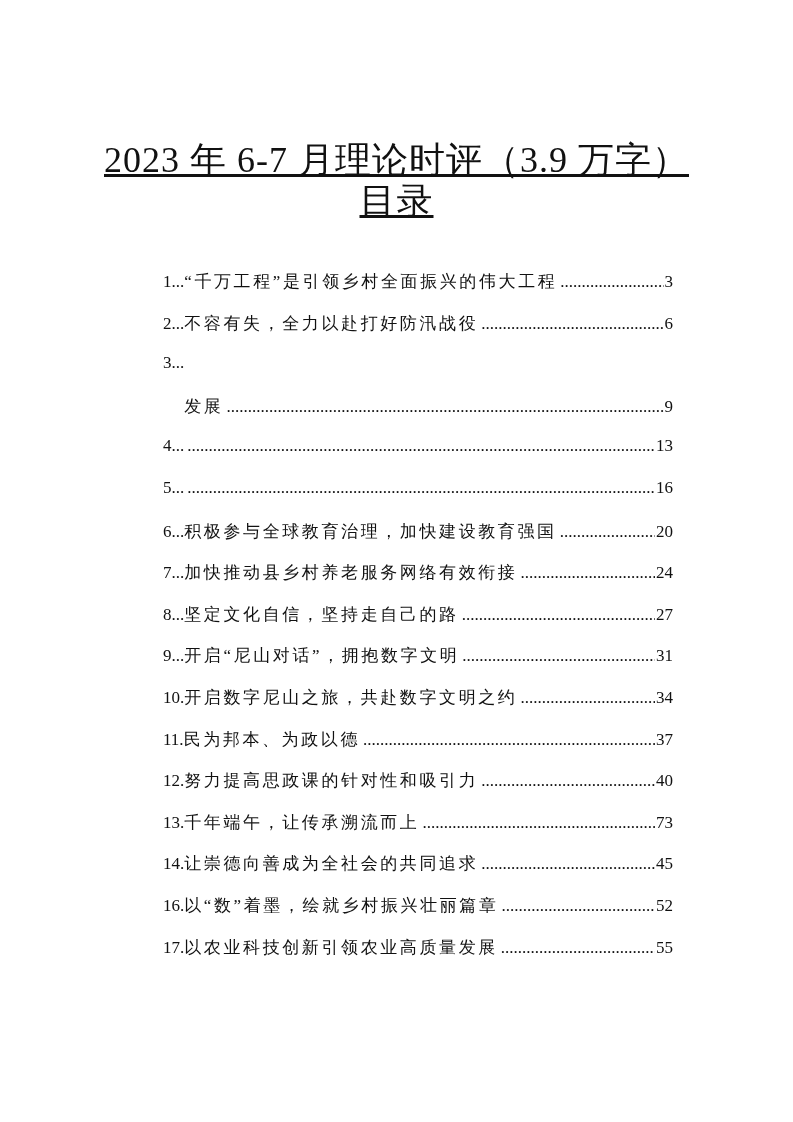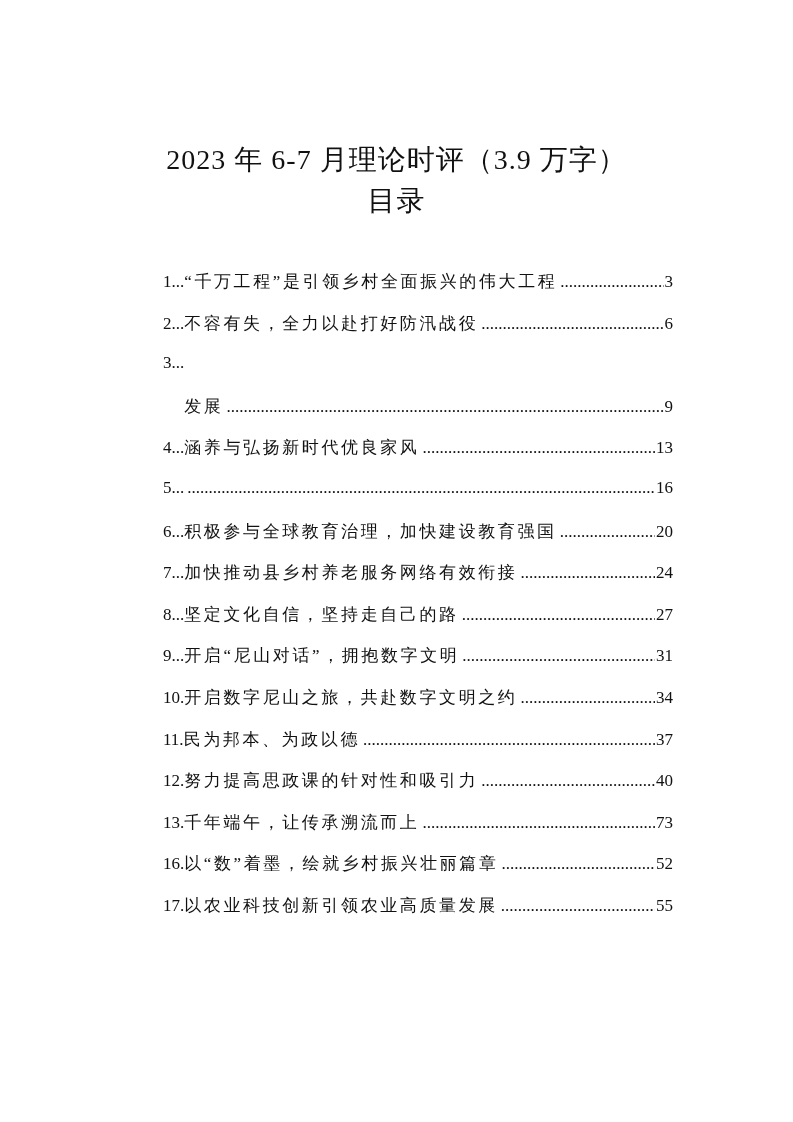--- a/index.html
+++ b/index.html
@@ -1,19 +1,19 @@
 <!DOCTYPE html>
 <html><head>
 <meta charset="utf-8">
 <style>
   html, body { margin: 0; padding: 0; background: #ffffff; }
   body { width: 793px; height: 1122px; position: relative; overflow: hidden;
          font-family: "Liberation Serif", "DejaVu Serif", serif; color: #111; }
   .title { position: absolute; left: 0; width: 793px; text-align: center;
-           font-size: 28px; letter-spacing: 1px; line-height: 34px; }
+           font-size: 36px; letter-spacing: 1px; line-height: 34px; text-decoration: underline; }
   .t1 { top: 143px; }
   .t2 { top: 184px; }
   .toc { position: absolute; left: 163px; width: 510px; top: 270px; }
   .row { display: flex; align-items: baseline; height: 41.6px; font-size: 17px;
          letter-spacing: 2.6px; white-space: nowrap; }
   .row .num { letter-spacing: 0; }
   .row .text { overflow: hidden; }
   .row .dots { flex: 1; overflow: hidden; letter-spacing: 0; margin: 0 1px 0 3px; }
   .row .dots::before { content: "......................................................................................................................................................................................"; }
   .row .page { letter-spacing: 0; }
@@ -43,21 +43,20 @@
     <span class="num">3...</span>
   </div>
   <div class="row cont">
     <span class="num">3...</span>
     <span class="text">发展</span>
     <span class="dots"></span>
     <span class="page">9</span>
   </div>
   <div class="row">
     <span class="num">4...</span>
-    <span class="text">涵养与弘扬新时代优良家风</span>
     <span class="dots"></span>
     <span class="page">13</span>
   </div>
   <div class="row">
     <span class="num">5...</span>
     <span class="dots"></span>
     <span class="page">16</span>
   </div>
   <div class="row">
     <span class="num">6...</span>
@@ -101,20 +100,26 @@
     <span class="dots"></span>
     <span class="page">40</span>
   </div>
   <div class="row">
     <span class="num">13.</span>
     <span class="text">千年端午，让传承溯流而上</span>
     <span class="dots"></span>
     <span class="page">73</span>
   </div>
   <div class="row">
+    <span class="num">14.</span>
+    <span class="text">让崇德向善成为全社会的共同追求</span>
+    <span class="dots"></span>
+    <span class="page">45</span>
+  </div>
+  <div class="row">
     <span class="num">16.</span>
     <span class="text">以“数”着墨，绘就乡村振兴壮丽篇章</span>
     <span class="dots"></span>
     <span class="page">52</span>
   </div>
   <div class="row">
     <span class="num">17.</span>
     <span class="text">以农业科技创新引领农业高质量发展</span>
     <span class="dots"></span>
     <span class="page">55</span>

